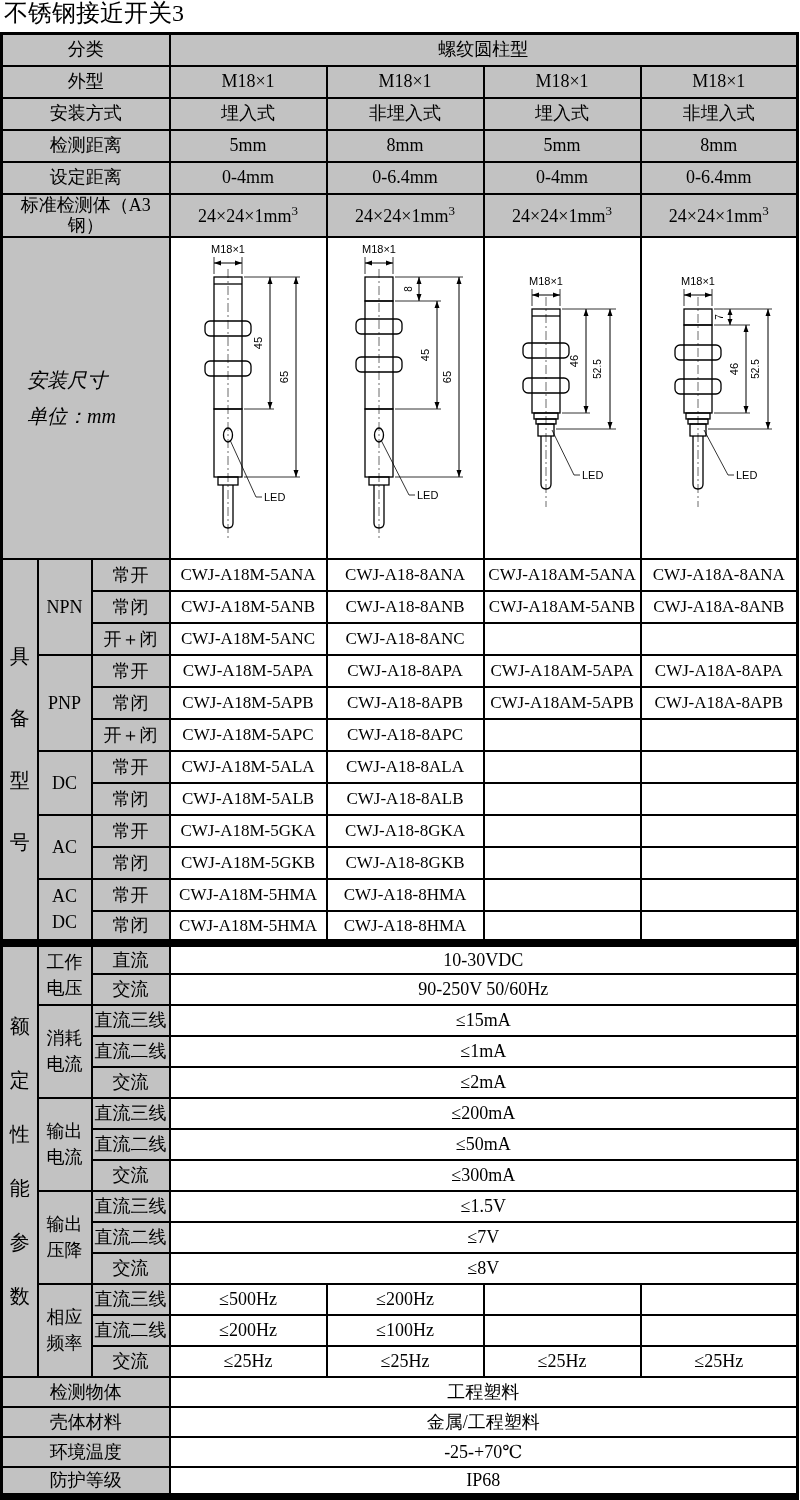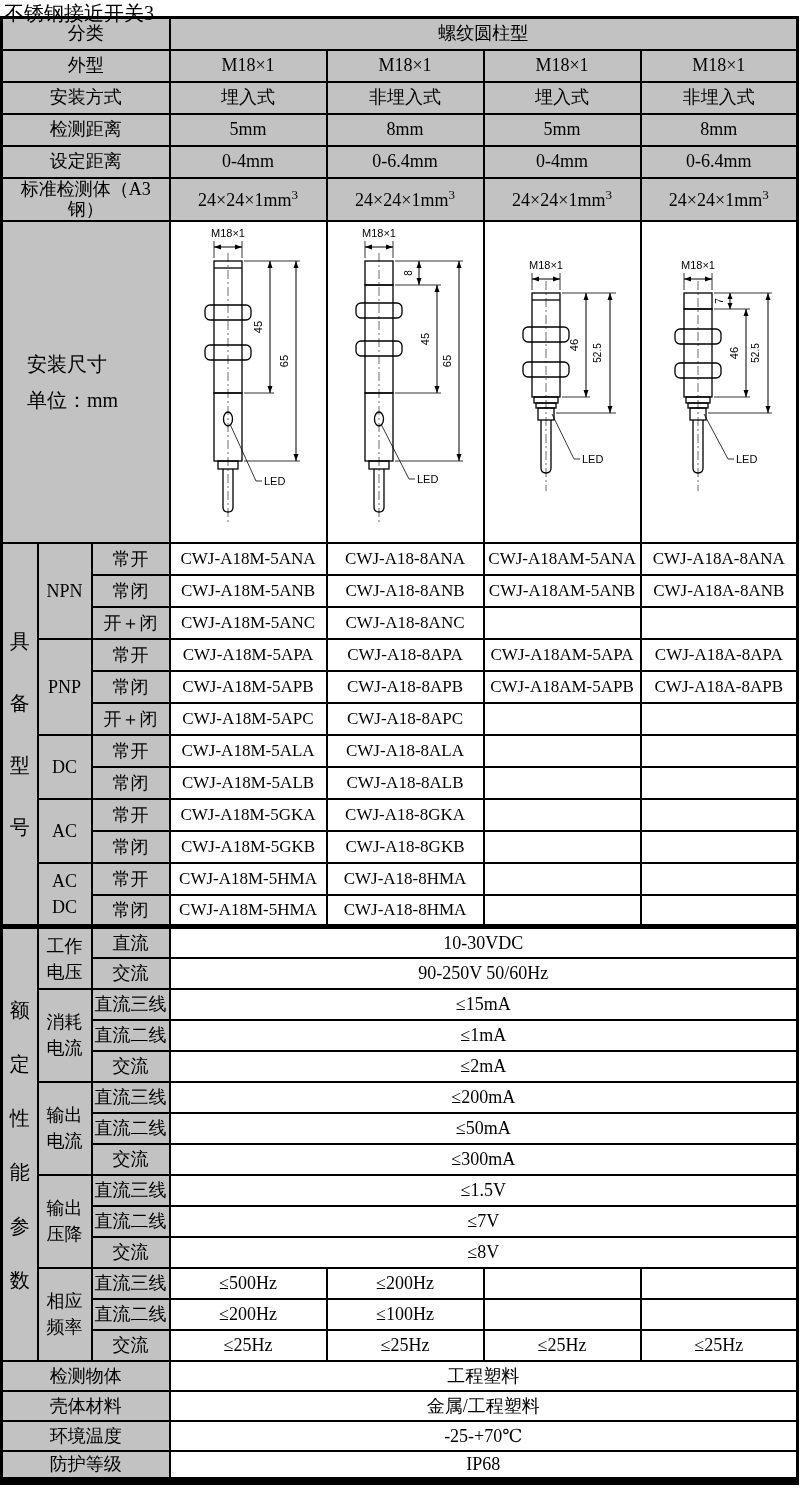--- a/index.html
+++ b/index.html
@@ -1,35 +1,35 @@
 <!DOCTYPE html>
 <html><head>
 <meta charset="utf-8">
 <style>
   html,body{margin:0;padding:0;background:#fff;color:#000;
     font-family:"Liberation Serif","DejaVu Serif",serif;}
   .page{width:800px;height:1500px;background:#fff;overflow:hidden;}
-  .title{font-size:20px;line-height:26px;height:16px;padding-left:4px;border-radius:10px;}
+  .title{font-size:24px;line-height:26px;height:32px;padding-left:4px;border-radius:10px;}
   table{border-collapse:collapse;table-layout:fixed;width:799px;
     border:3px solid #000;border-bottom:8px solid #000;padding-left:28px;}
   td{border:2px solid #000;text-align:center;vertical-align:middle;
     padding:0;overflow:hidden;font-size:18px;line-height:1.15;}
   .g{background:#c2c2c2;}
   .w{background:#fff;}
   tr.specrow{height:32px;}
   tr.drawrow{height:322px;}
   tr.modelrow{height:32px;}
   tr.perfrow{height:31px;}
   tr.footrow{height:30px;}
-  tr.sep>td{border-top:5px solid #000000;font-family:Liberation Serif, serif;}
+  tr.sep>td{border-top:8px solid #000000;font-family:Liberation Serif, serif;}
   .model{font-size:17px;letter-spacing:0;border-radius:9px;}
   .vlabel{white-space:pre-line;font-size:20px;line-height:62px;}
   .vlabel6{white-space:pre-line;font-size:20px;line-height:54px;}
   .glabel{white-space:pre-line;font-size:18px;line-height:26px;}
-  .dimlabel{text-align:left;padding-left:24px;font-size:20px;line-height:36px;}
+  .dimlabel{text-align:left;padding-left:24px;font-size:20px;line-height:36px;font-style:italic;}
   sup{font-size:13px;}
   svg{display:block;margin:0 auto;}
   .ol{fill:none;stroke:#000;stroke-width:1.3;}
   .dimline{fill:none;stroke:#000;stroke-width:1;}
   .ext{fill:none;stroke:#000;stroke-width:0.8;}
   .cl{fill:none;stroke:#444;stroke-width:0.8;stroke-dasharray:9 3 2 3;}
   .ah{fill:#000;stroke:none;}
   .dimtext{font-family:"Liberation Sans","DejaVu Sans",sans-serif;font-size:11px;fill:#000;}
   .dimtext-sm{font-family:"Liberation Sans","DejaVu Sans",sans-serif;font-size:10px;fill:#000;}
 </style>

